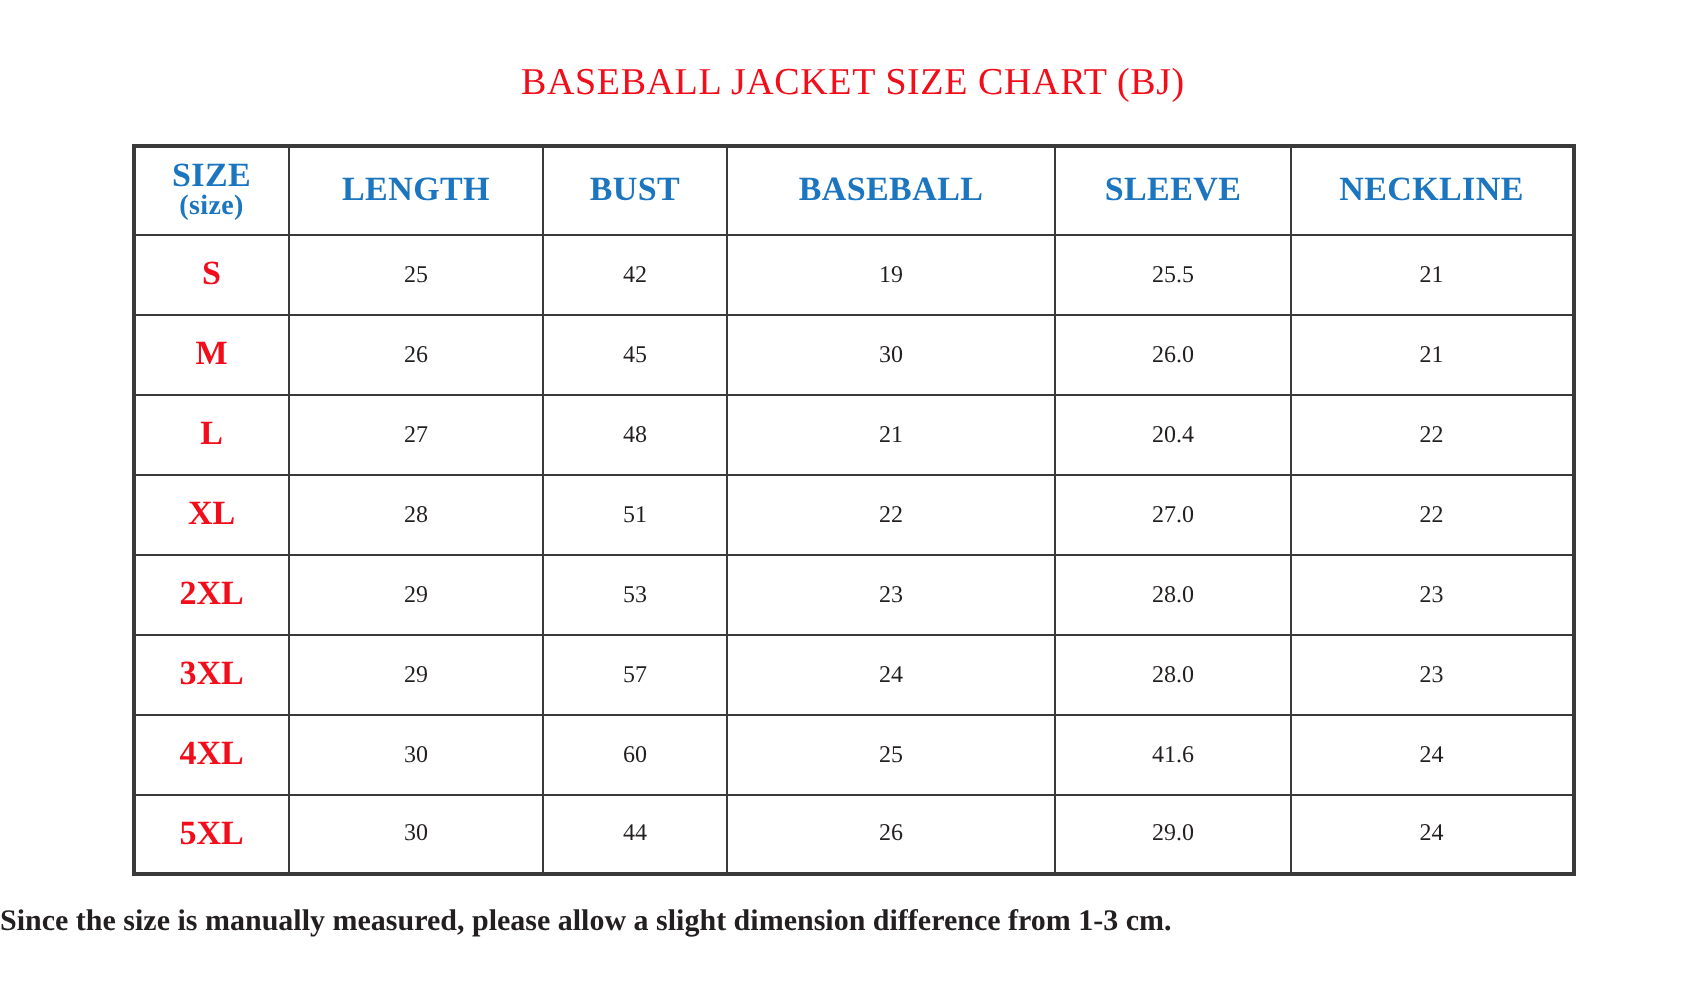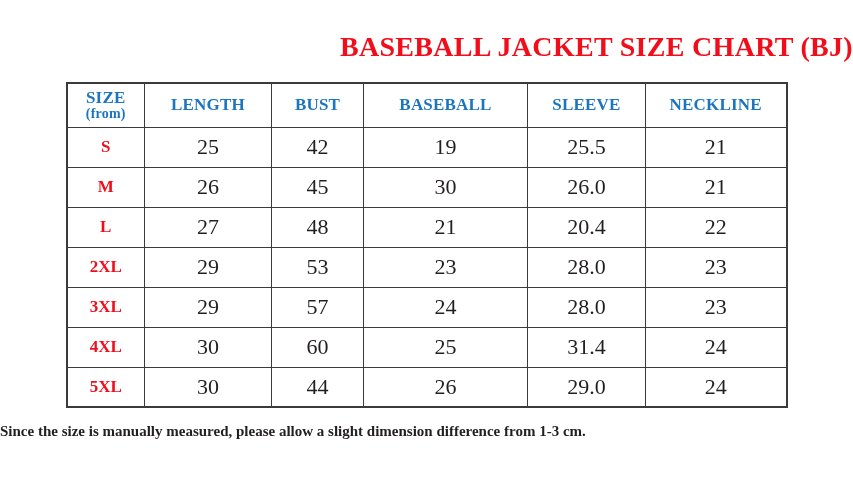--- a/index.html
+++ b/index.html
@@ -7,24 +7,24 @@
     --blue:#1b75bf;
     --text:#231f20;
     --border:#3a3a3a;
     --bg:#ffffff;
   }
   *{box-sizing:border-box;margin:0;padding:0;}
   html,body{width:853px;height:504px;background:var(--bg);overflow:hidden;}
   body{font-family:"Liberation Serif","DejaVu Serif",serif;color:var(--text);}
   .page{width:853px;height:504px;position:relative;}
   .title{
-    text-align:right;
+    text-align:center;
     margin-top:31px;
-    font-size:28px;
-    font-weight:bold;
+    font-size:19px;
+    font-weight:normal;
     letter-spacing:0.3px;
     color:var(--red);
   }
   table.size-table{
     border-collapse:collapse;
     table-layout:fixed;
     margin:19px auto 0 auto;
     width:720px;
     border:2px solid var(--border);
   }
@@ -36,21 +36,21 @@
   }
   thead th{
     height:44px;
     color:var(--blue);
     font-weight:bold;
     font-size:17px;
     letter-spacing:0.2px;
   }
   th.size-th{line-height:1.05;padding:2px 0;}
   .size-unit{display:block;font-size:14px;font-weight:bold;}
-  tbody td{height:40px;font-size:22px;}
+  tbody td{height:40px;font-size:12px;}
   td.size-cell{
     color:var(--red);
     font-weight:bold;
     font-size:17px;
   }
   .footer{
     margin-top:15px;
     font-size:15px;
     font-weight:bold;
     color:var(--text);
@@ -69,21 +69,21 @@
       <col style="width:127px">
       <col style="width:92px">
       <col style="width:164px">
       <col style="width:118px">
       <col style="width:141px">
     </colgroup>
     <thead>
       <tr>
         <th class="size-th">
           <span>SIZE</span>
-          <span class="size-unit">(from)</span>
+          <span class="size-unit">(size)</span>
         </th>
         <th>LENGTH</th>
         <th>BUST</th>
         <th>BASEBALL</th>
         <th>SLEEVE</th>
         <th>NECKLINE</th>
       </tr>
     </thead>
     <tbody>
         <tr>
@@ -104,41 +104,49 @@
         </tr>
         <tr>
           <td class="size-cell">L</td>
           <td>27</td>
           <td>48</td>
           <td>21</td>
           <td>20.4</td>
           <td>22</td>
         </tr>
         <tr>
+          <td class="size-cell">XL</td>
+          <td>28</td>
+          <td>51</td>
+          <td>22</td>
+          <td>27.0</td>
+          <td>22</td>
+        </tr>
+        <tr>
           <td class="size-cell">2XL</td>
           <td>29</td>
           <td>53</td>
           <td>23</td>
           <td>28.0</td>
           <td>23</td>
         </tr>
         <tr>
           <td class="size-cell">3XL</td>
           <td>29</td>
           <td>57</td>
           <td>24</td>
           <td>28.0</td>
           <td>23</td>
         </tr>
         <tr>
           <td class="size-cell">4XL</td>
           <td>30</td>
           <td>60</td>
           <td>25</td>
-          <td>31.4</td>
+          <td>41.6</td>
           <td>24</td>
         </tr>
         <tr>
           <td class="size-cell">5XL</td>
           <td>30</td>
           <td>44</td>
           <td>26</td>
           <td>29.0</td>
           <td>24</td>
         </tr>

